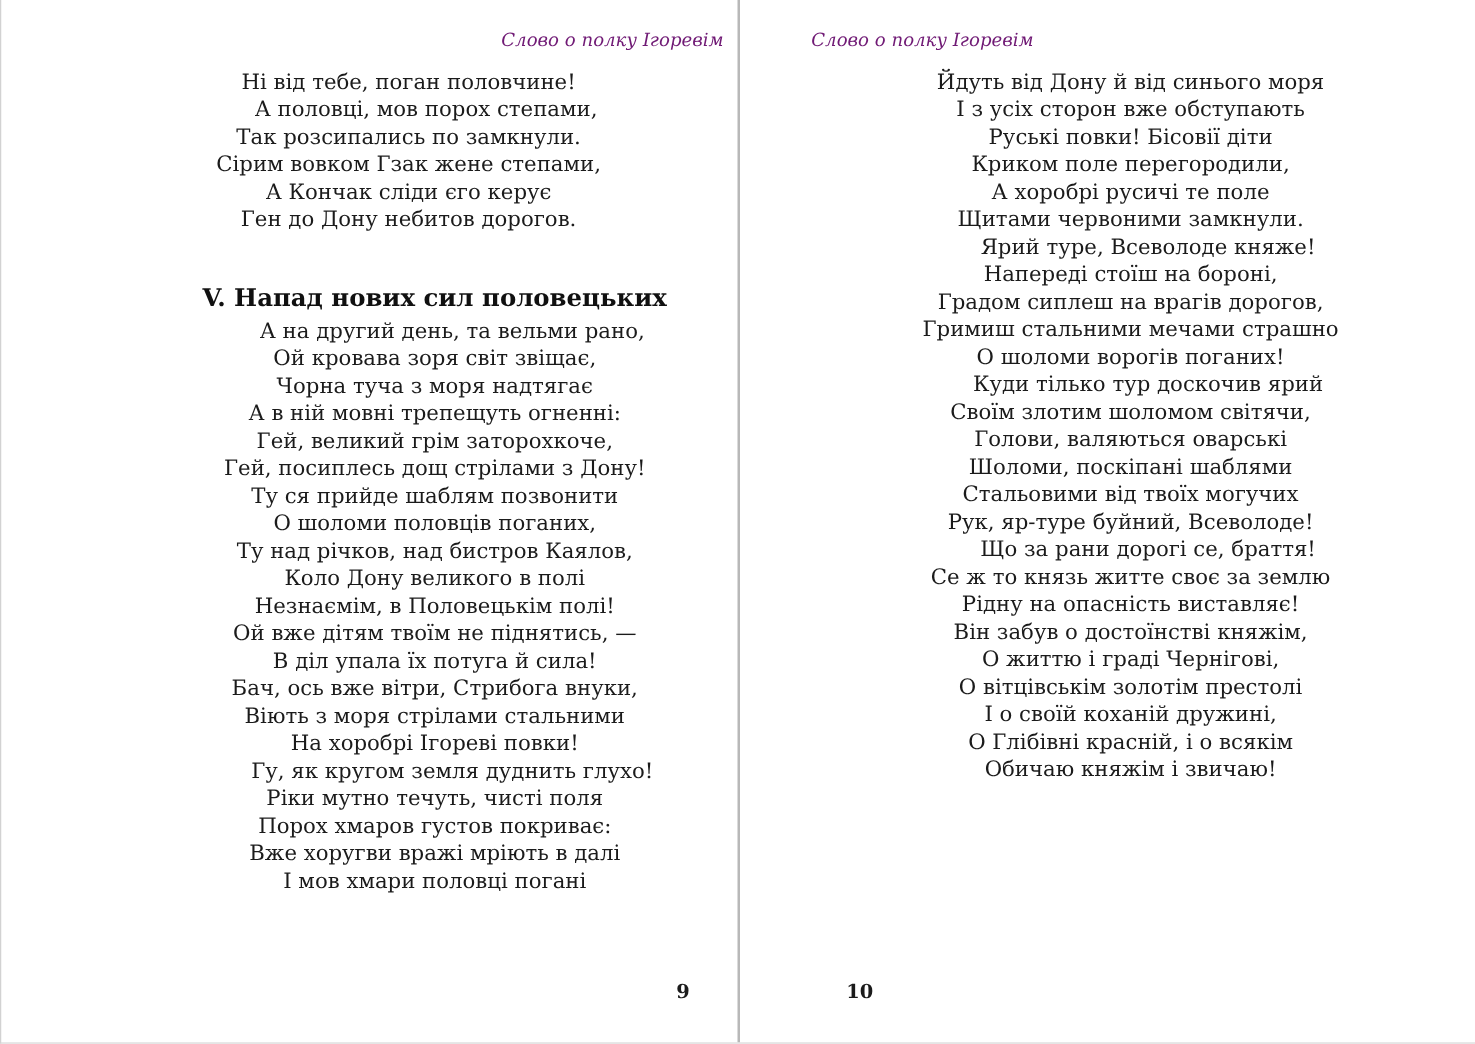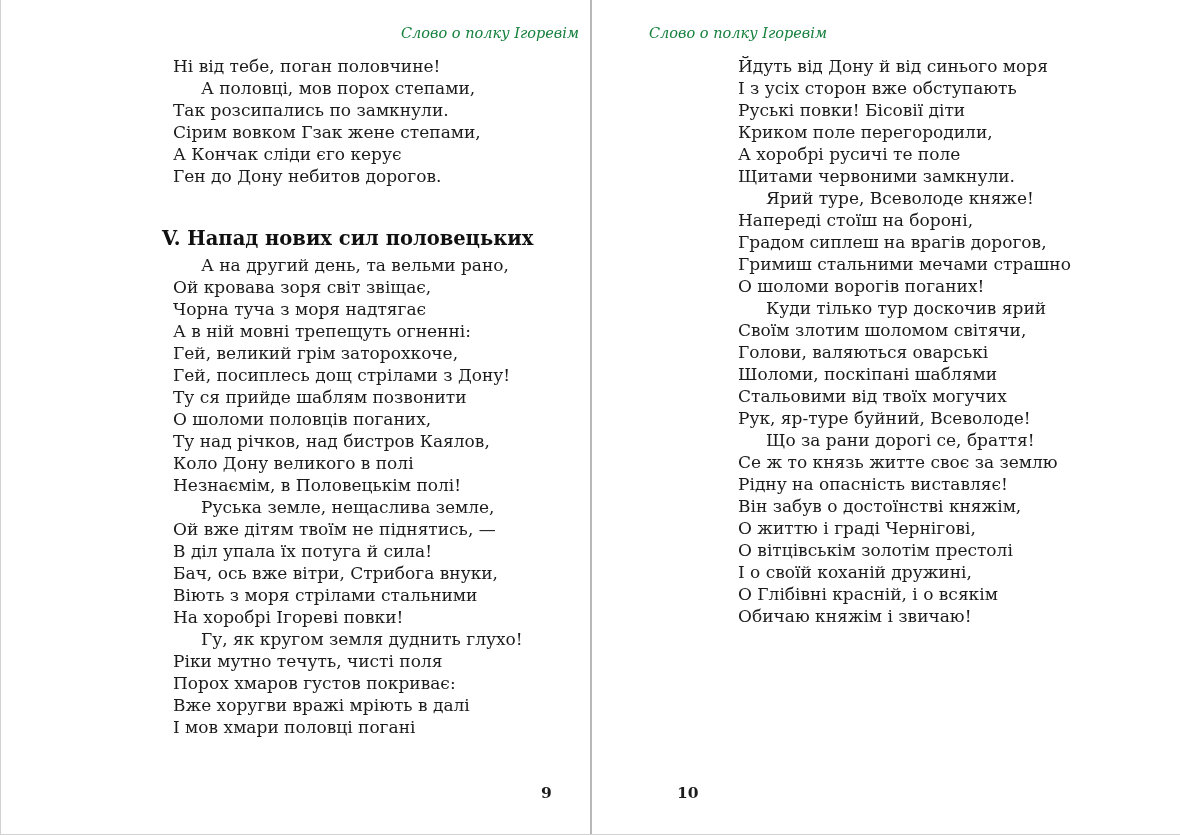--- a/index.html
+++ b/index.html
@@ -20,31 +20,32 @@
     top: 0;
     width: 2px;
     height: 100%;
     background: #b8b8b8;
   }
   .running-head {
     position: absolute;
     top: 25px;
     font-style: italic;
     font-size: 14.5px;
-    color: #15803d;
+    color: #701a75;
     white-space: nowrap;
   }
   .rh-left  { left: 400px; }
   .rh-right { left: 648px; }
   .poem {
     position: absolute;
     font-size: 17px;
     line-height: 22px;
     color: #1b1b1b;
     white-space: nowrap;
+    text-align: center;
   }
   .stanza1 { left: 172px; top: 55px; }
   .stanza2 { left: 172px; top: 254px; }
   .right-lines { left: 737px; top: 55px; }
   .line.indent { padding-left: 28px; }
   .section-heading {
     position: absolute;
     left: 148px;
     top: 214px;
     margin: 13px;
@@ -87,21 +88,20 @@
         <div class="line">Ой кровава зоря світ звіщає,</div>
         <div class="line">Чорна туча з моря надтягає</div>
         <div class="line">А в ній мовні трепещуть огненні:</div>
         <div class="line">Гей, великий грім заторохкоче,</div>
         <div class="line">Гей, посиплесь дощ стрілами з Дону!</div>
         <div class="line">Ту ся прийде шаблям позвонити</div>
         <div class="line">О шоломи половців поганих,</div>
         <div class="line">Ту над річков, над бистров Каялов,</div>
         <div class="line">Коло Дону великого в полі</div>
         <div class="line">Незнаємім, в Половецькім полі!</div>
-        <div class="line indent">Руська земле, нещаслива земле,</div>
         <div class="line">Ой вже дітям твоїм не піднятись, —</div>
         <div class="line">В діл упала їх потуга й сила!</div>
         <div class="line">Бач, ось вже вітри, Стрибога внуки,</div>
         <div class="line">Віють з моря стрілами стальними</div>
         <div class="line">На хоробрі Ігореві повки!</div>
         <div class="line indent">Гу, як кругом земля дуднить глухо!</div>
         <div class="line">Ріки мутно течуть, чисті поля</div>
         <div class="line">Порох хмаров густов покриває:</div>
         <div class="line">Вже хоругви вражі мріють в далі</div>
         <div class="line">І мов хмари половці погані</div>

